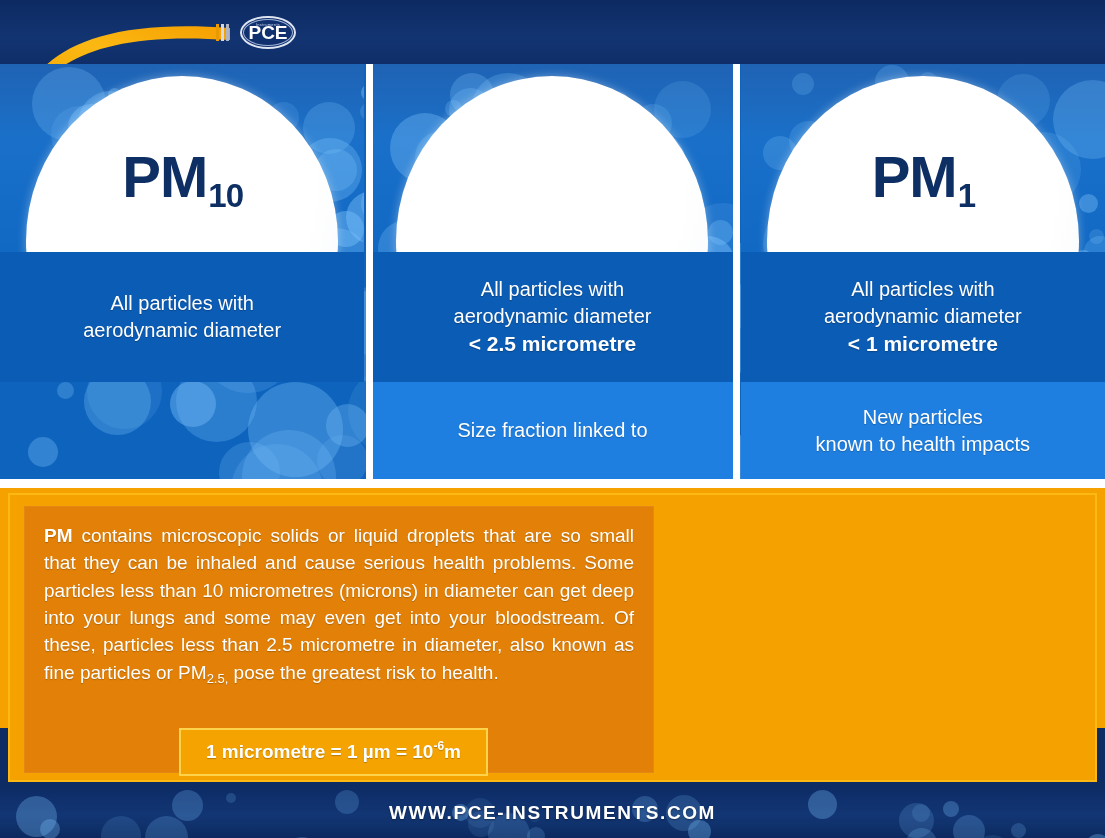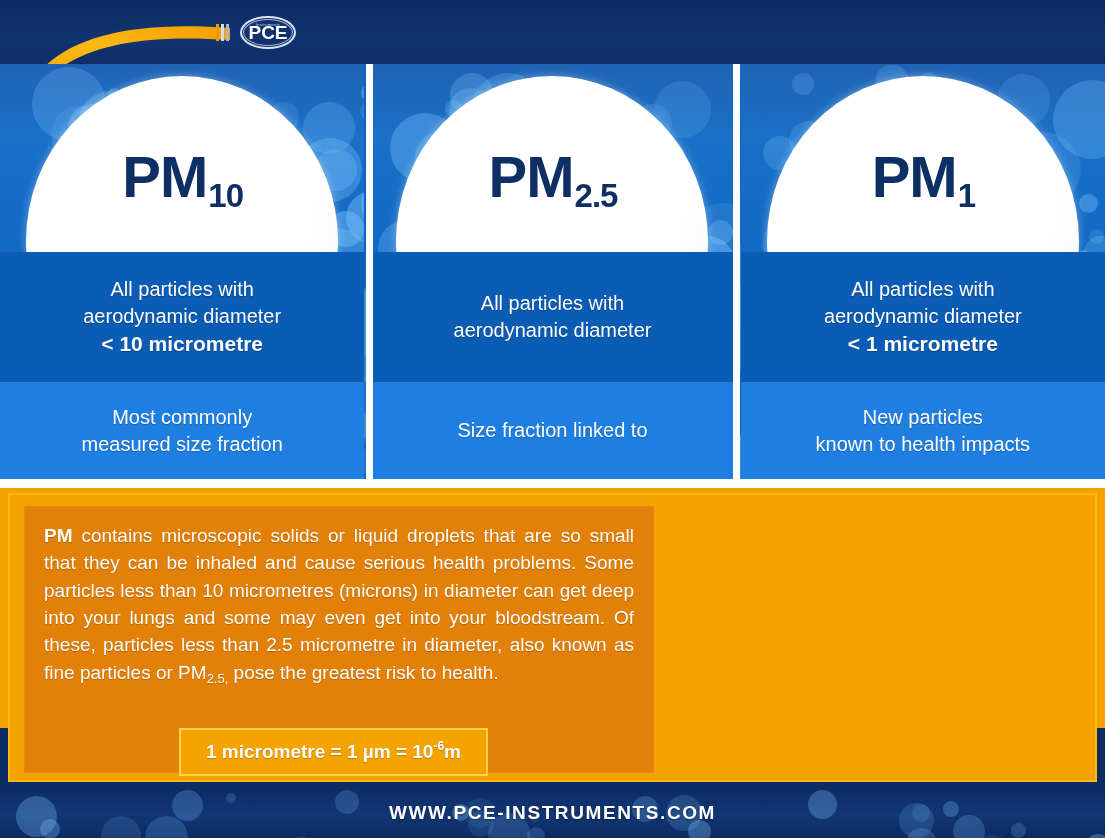--- a/index.html
+++ b/index.html
@@ -281,25 +281,20 @@
             <span style="left:295px;top:136px;width:23px;height:23px;background:rgba(125,195,252,0.41);"></span>
           </div>
         <div class="dome"></div>
         <div class="pm-label">
           <span>PM</span><sub>10</sub>
         </div>
       </div>
       <div class="block-dark">
         <div>All particles with</div>
         <div>aerodynamic diameter</div>
-        <div class="bold">&lt; 10 micrometre</div>
-      </div>
-      <div class="block-light">
-        <div>Most commonly</div>
-        <div>measured size fraction</div>
       </div>
     </div>
 
     <div class="card">
       <div class="dome-wrap">
         <div class="bubbles-local">
             <span style="left:75px;top:36px;width:17px;height:17px;background:rgba(125,195,252,0.25);"></span>
             <span style="left:198px;top:116px;width:28px;height:28px;background:rgba(125,195,252,0.25);"></span>
             <span style="left:228px;top:27px;width:35px;height:35px;background:rgba(125,195,252,0.22);"></span>
             <span style="left:264px;top:40px;width:38px;height:38px;background:rgba(125,195,252,0.19);"></span>
@@ -325,27 +320,25 @@
             <span style="left:8px;top:156px;width:57px;height:57px;background:rgba(125,195,252,0.28);"></span>
             <span style="left:130px;top:108px;width:64px;height:64px;background:rgba(125,195,252,0.39);"></span>
             <span style="left:45px;top:67px;width:53px;height:53px;background:rgba(125,195,252,0.25);"></span>
             <span style="left:79px;top:24px;width:43px;height:43px;background:rgba(125,195,252,0.28);"></span>
             <span style="left:313px;top:139px;width:80px;height:80px;background:rgba(125,195,252,0.14);"></span>
             <span style="left:199px;top:75px;width:75px;height:75px;background:rgba(125,195,252,0.22);"></span>
             <span style="left:27px;top:167px;width:42px;height:42px;background:rgba(125,195,252,0.40);"></span>
             <span style="left:20px;top:49px;width:70px;height:70px;background:rgba(125,195,252,0.35);"></span>
           </div>
         <div class="dome"></div>
-        <div class="pm-label">
-          <span>PM</span><sub>2.5</sub>
-        </div>
       </div>
       <div class="block-dark">
         <div>All particles with</div>
         <div>aerodynamic diameter</div>
+        <div class="bold">&lt; 2.5 micrometre</div>
       </div>
       <div class="block-light">
         <div>Size fraction linked to</div>
       </div>
     </div>
 
     <div class="card">
       <div class="dome-wrap">
         <div class="bubbles-local">
             <span style="left:161px;top:33px;width:17px;height:17px;background:rgba(125,195,252,0.27);"></span>

